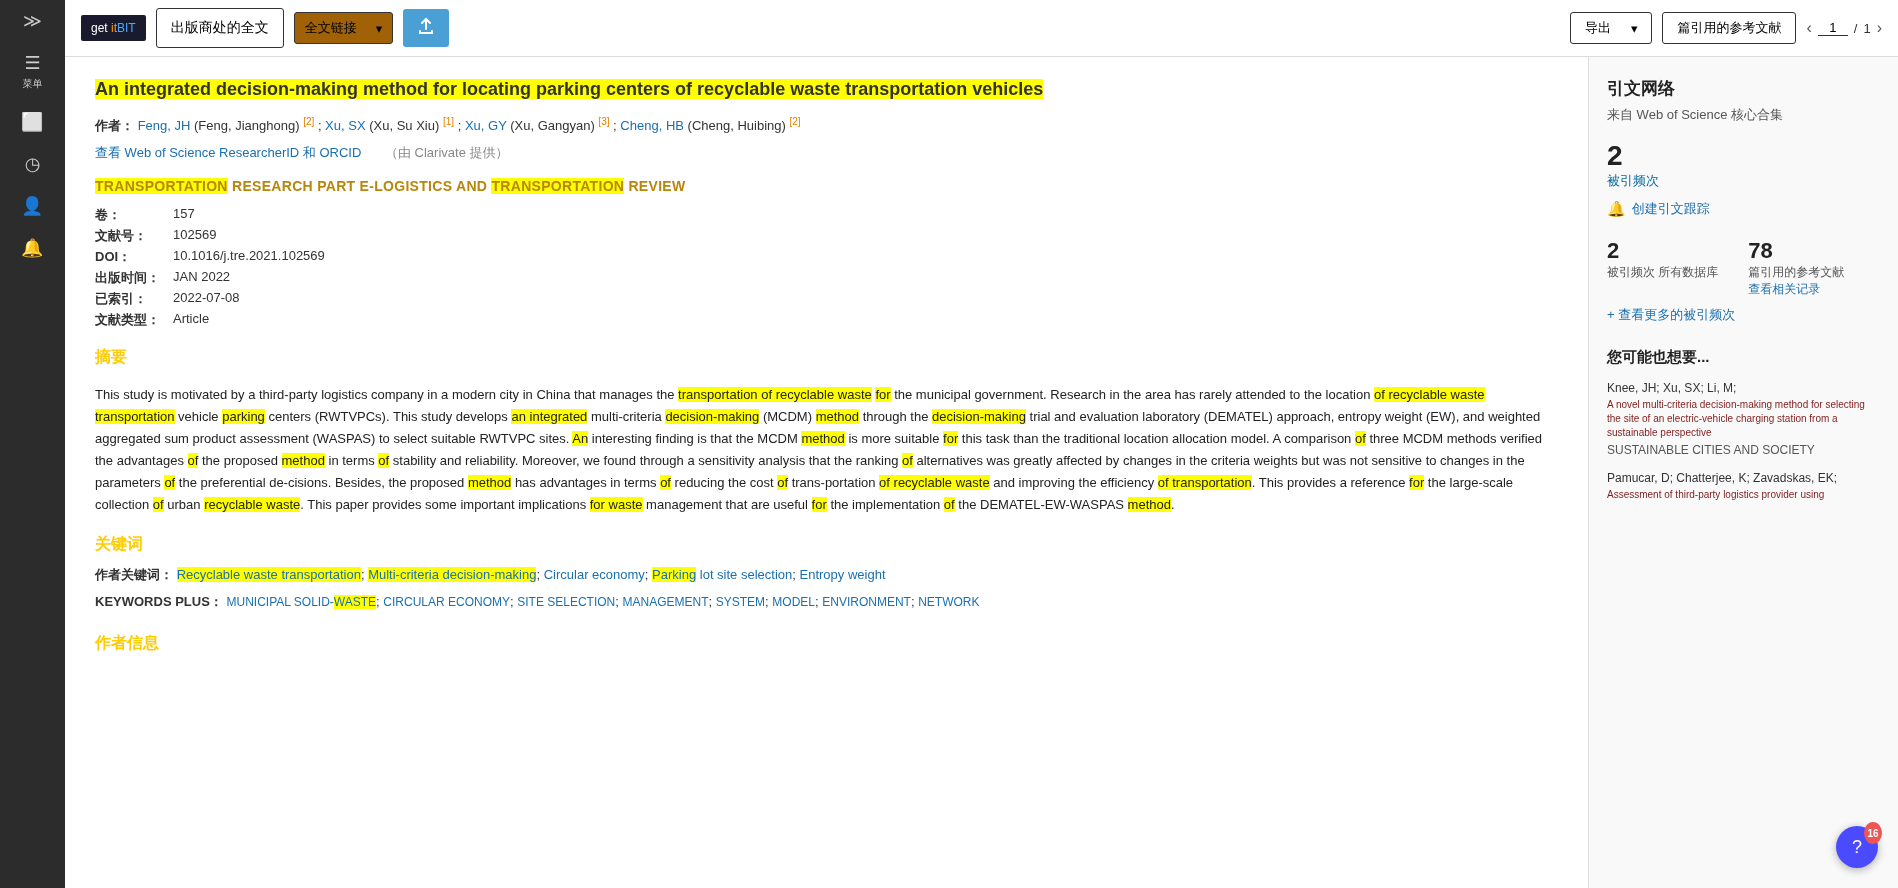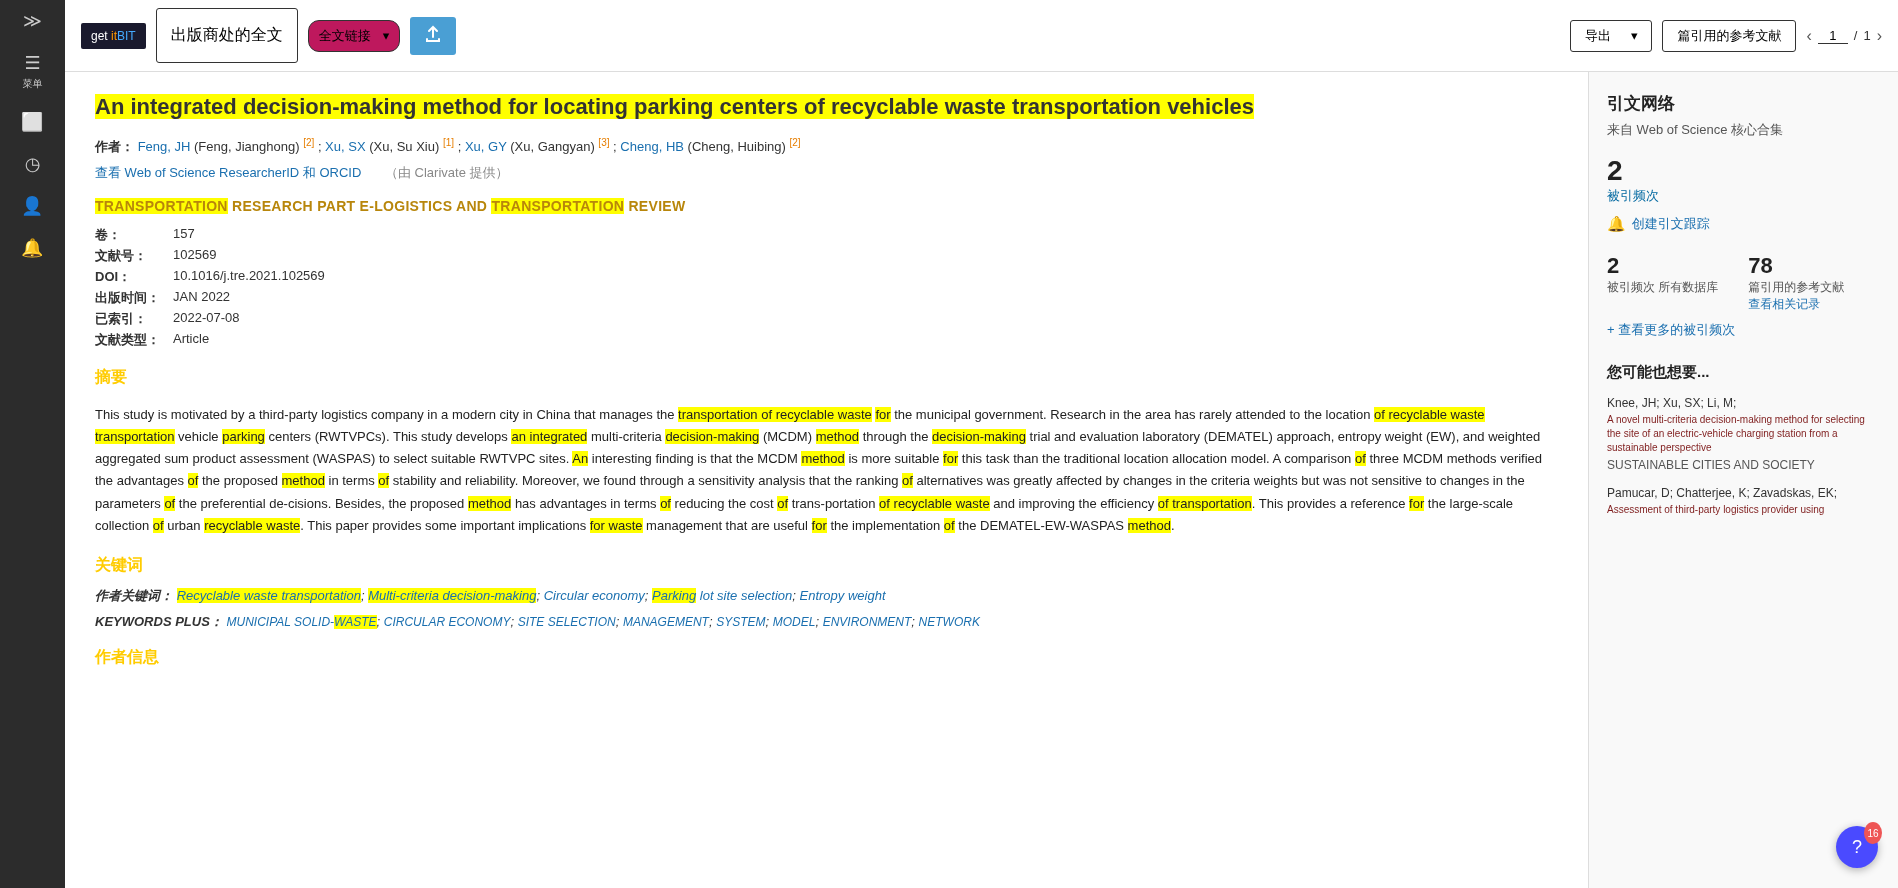--- a/index.html
+++ b/index.html
@@ -51,36 +51,36 @@
       border-radius: 2px;
       white-space: nowrap;
     }
     .get-it-bit-btn span.get { color: #fff; }
     .get-it-bit-btn span.it { color: #f90; }
     .get-it-bit-btn span.bit { color: #4af; }
 
     .btn-outline {
       background: #fff;
       border: 1.5px solid #333;
-      padding: 16px 14px;
-      font-size: 16px;
+      padding: 10px 14px;
+      font-size: 14px;
       cursor: pointer;
       border-radius: 3px;
       white-space: nowrap;
     }
     .btn-outline-dropdown {
       display: flex;
       align-items: center;
-      gap: 12px;
-      background: #be185d;
+      gap: 19px;
+      background: #a16207;
       border: 1.5px solid #333;
       padding: 6px 10px;
       font-size: 13px;
       cursor: pointer;
-      border-radius: 11px;
+      border-radius: 3px;
     }
     .btn-upload {
       background: #4a9fd4;
       border: none;
       padding: 8px 14px;
       cursor: pointer;
       border-radius: 3px;
       color: #fff;
       font-size: 16px;
     }
@@ -146,21 +146,21 @@
 
     
     .article-content {
       flex: 1;
       padding: 20px 30px;
       overflow-y: auto;
       background: #fff;
     }
 
     .article-title {
-      font-size: 22px;
+      font-size: 18px;
       font-weight: bold;
       background: #ffff00;
       color: #333;
       line-height: 1.4;
       margin-bottom: 14px;
       display: inline;
     }
 
     .authors-line {
       margin-bottom: 8px;
@@ -229,22 +229,21 @@
       font-size: 13px;
       line-height: 1.7;
       color: #222;
       margin-bottom: 18px;
       margin-top: 16px;
     }
 
     .hl { background: #ffff00; }
 
     .keywords-section {
-      margin-bottom: 14px;
-      font-style: italic;
+      margin-bottom: 20px;
     }
     .keywords-section .kw-row {
       font-size: 13px;
       margin-bottom: 6px;
       line-height: 1.6;
     }
     .kw-row .kw-label {
       font-weight: bold;
     }
     .kw-link { color: #1a6faf; text-decoration: none; }
@@ -380,20 +379,21 @@
       right: -4px;
       background: #e55;
       color: #fff;
       font-size: 10px;
       border-radius: 50%;
       width: 18px;
       height: 22px;
       display: flex;
       align-items: center;
       justify-content: center;
+      font-weight: bold;
     }
   </style>
 </head>
 <body>
 
 <div class="sidebar">
   <div class="sidebar-icon">
     <span style="font-size:18px;color:#ccc;">≫</span>
   </div>
   <div class="sidebar-icon">

